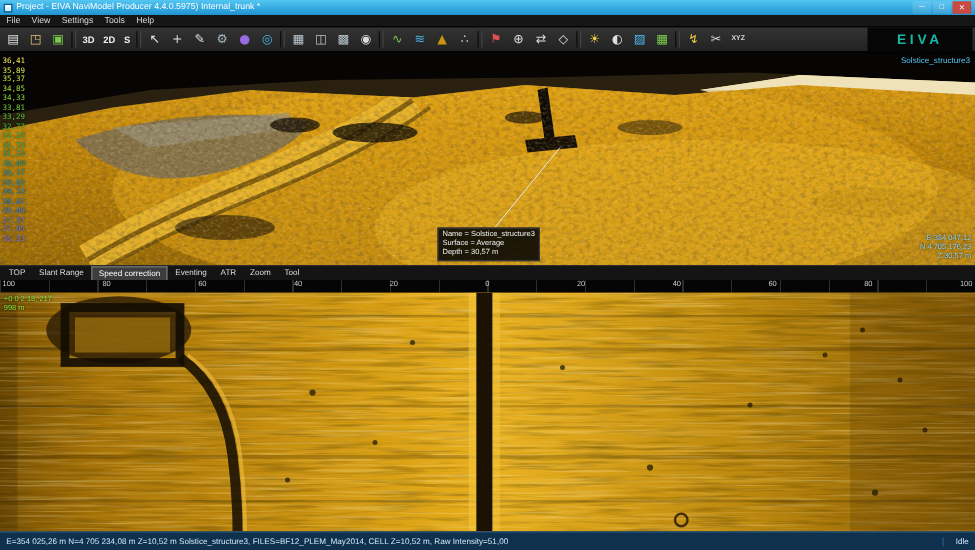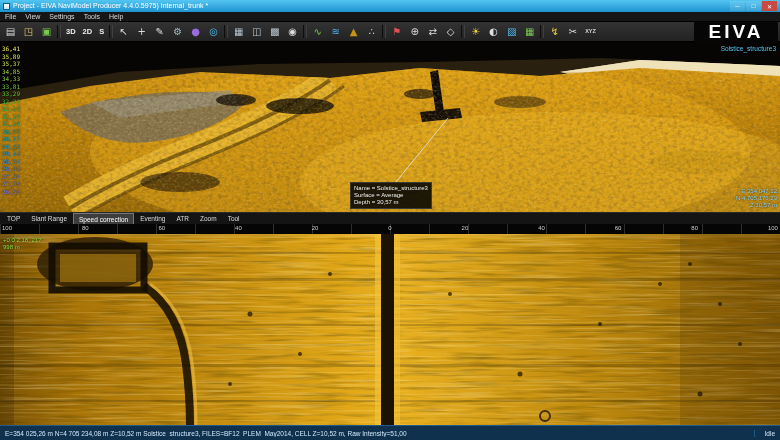--- a/index.html
+++ b/index.html
@@ -21,21 +21,21 @@
 
 .toolbar{height:20px;background:linear-gradient(#333,#222);display:flex;align-items:center;padding:0 2px;flex:none;border-bottom:1px solid #000}
 .toolbar-icons{display:flex;align-items:center;gap:1px;height:20px}
 .tbtn{width:17px;height:17px;display:flex;align-items:center;justify-content:center;border-radius:2px}
 .tbtn .glyph{font-family:"DejaVu Sans",sans-serif;font-size:10px;line-height:1}
 .tbtn .tlabel{font-size:7.5px;font-weight:bold;line-height:1}
 .tbtn.txt{width:auto;padding:0 3px}
 .tbtn.txt.small .tlabel{font-size:5.5px}
 .tbtn.sep{width:4px;height:13px;border-left:1px solid #0d0d0d;border-right:1px solid #404040;border-radius:0;margin:0 1px}
 .brand{margin-left:auto;width:84px;height:20px;background:#060606;display:flex;align-items:center;justify-content:center;flex:none}
-.brand-text{color:#ffffff;font-size:19px;font-weight:bold;letter-spacing:3px}
+.brand-text{color:#14b8a6;font-size:11px;font-weight:bold;letter-spacing:3px}
 
 
 .view3d{height:170px;position:relative;background:#000;overflow:hidden;flex:none}
 .view3d svg{position:absolute;left:0;top:0}
 .legend{position:absolute;left:2px;top:3px;display:flex;flex-direction:column}
 .legend-row{font-size:6px;line-height:7.5px;font-family:"DejaVu Sans Mono",monospace;text-shadow:0 0 2px #000}
 .sel-label{position:absolute;right:4px;top:3px;color:#5bc8f5;font-size:6.5px;text-shadow:0 0 2px #000}
 .tooltip{position:absolute;left:350px;top:140px;background:rgba(4,4,4,.88);border:1px solid #3a3a3a;padding:2px 3px}
 .tooltip div{color:#f0f0f0;font-size:6px;line-height:7px;white-space:nowrap}
 .coords{position:absolute;right:3px;bottom:3px;text-align:right}

